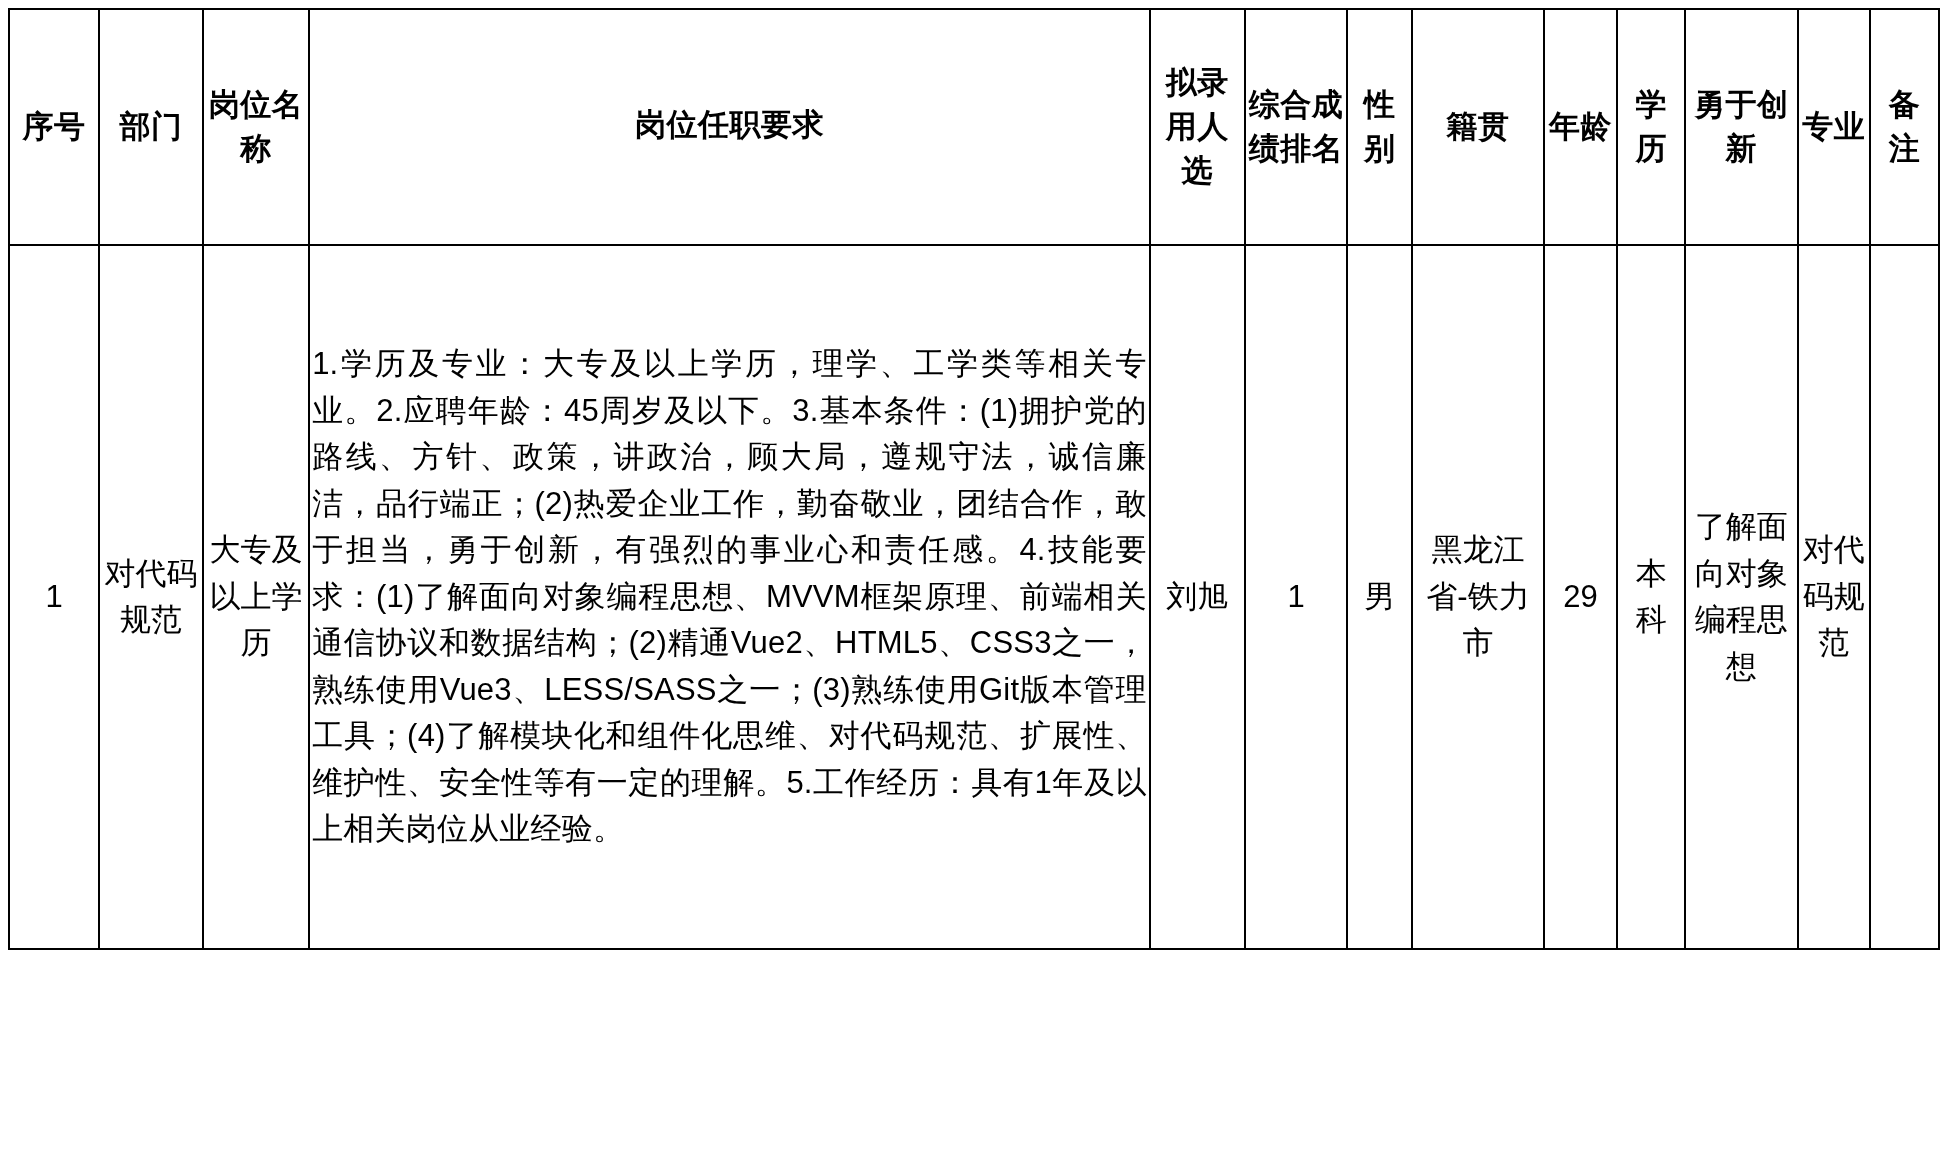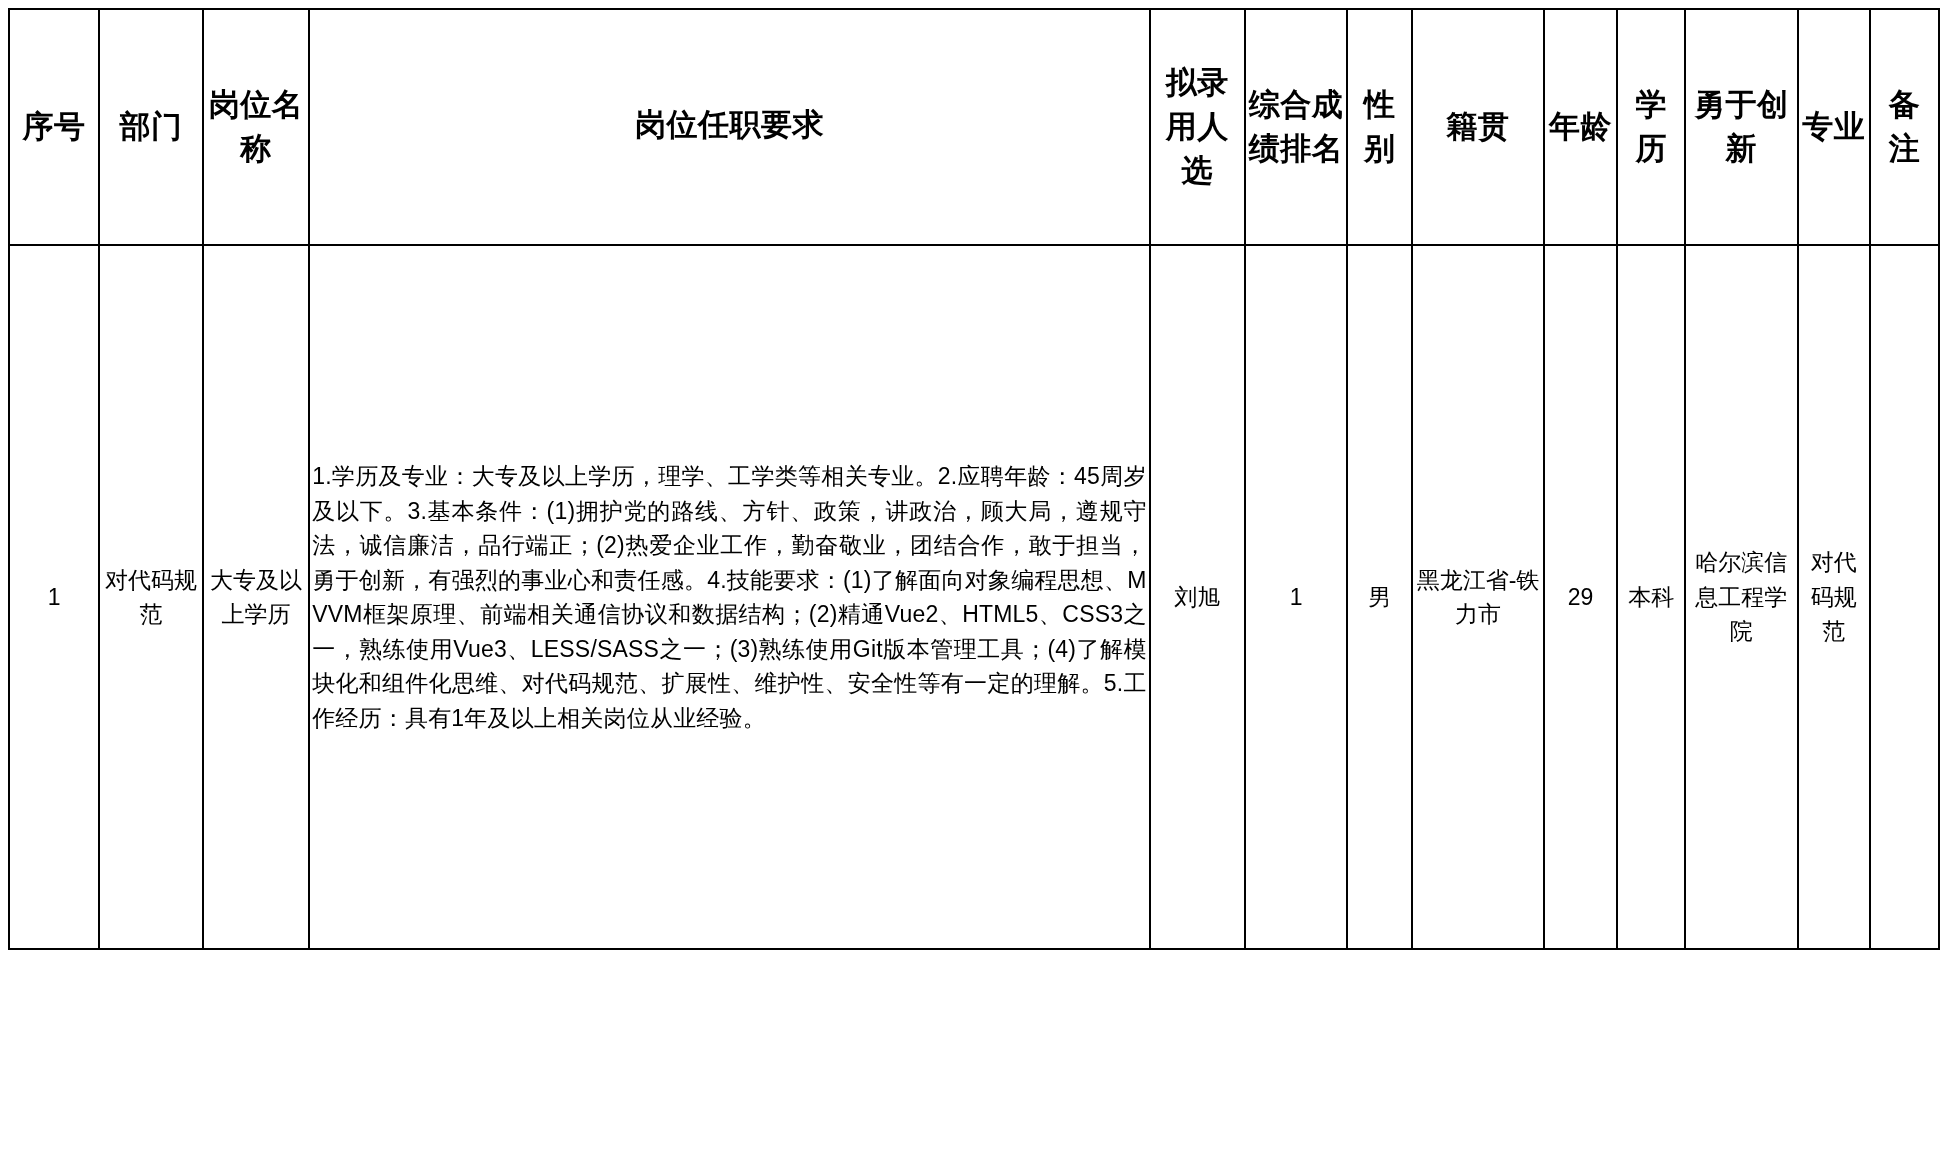--- a/index.html
+++ b/index.html
@@ -55,21 +55,21 @@
   }
   th.req-head {
     font-size: 33px;
     letter-spacing: 1px;
     font-family: Liberation Mono, monospace;
   }
 
   
   tr.data-row td {
     height: 704px;
-    font-size: 23px;
+    font-size: 31px;
     line-height: 1.5;
     padding: 4px 2px;
   }
   td.cell-narrow .v {
     display: block;
     word-break: break-all;
     white-space: normal;
   }
   td.req-cell {
     text-align: left;
@@ -194,21 +194,21 @@
         <td class="cell-narrow">
           <span class="v">黑龙江省-铁力市</span>
         </td>
         <td class="num-cell">
           <span class="v">29</span>
         </td>
         <td class="cell-narrow">
           <span class="v">本科</span>
         </td>
         <td class="cell-narrow">
-          <span class="v">哈尔滨信息工程学院</span>
+          <span class="v">了解面向对象编程思想</span>
         </td>
         <td class="cell-narrow">
           <span class="v">对代码规范</span>
         </td>
         <td class="empty-cell">
           <span class="v"></span>
         </td>
       </tr>
     </tbody>
   </table>

